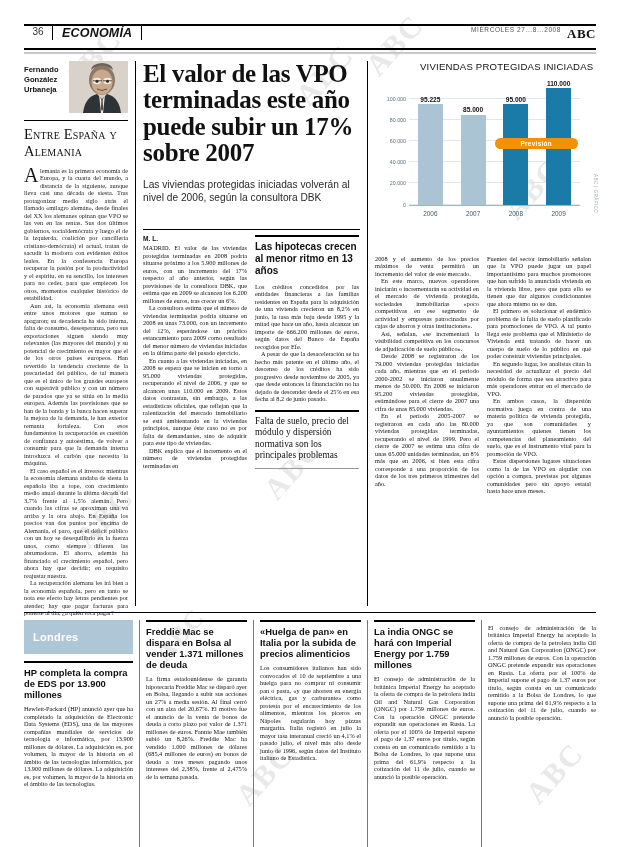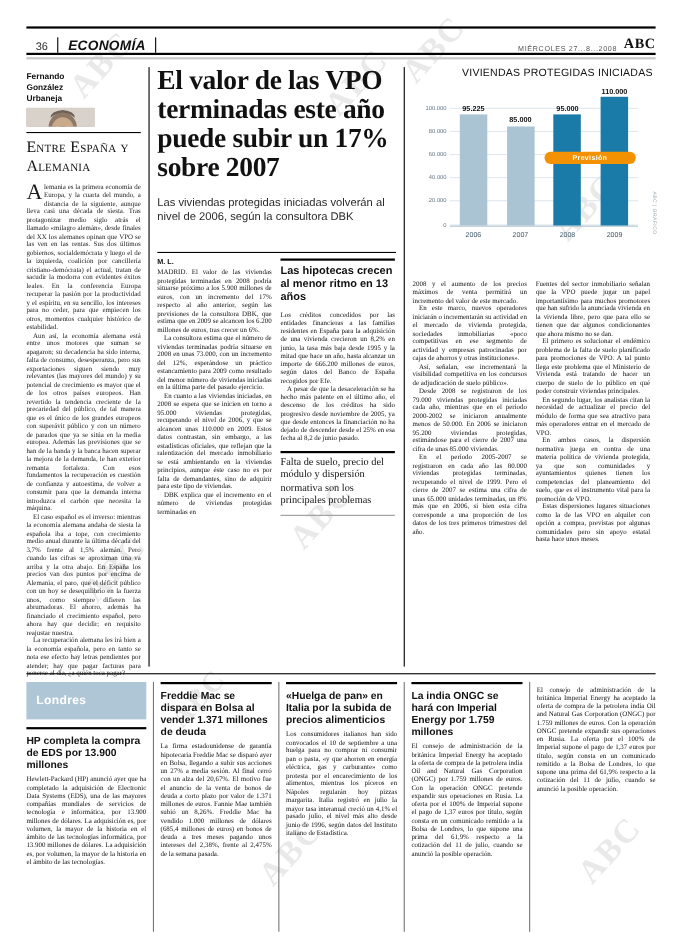--- a/index.html
+++ b/index.html
@@ -35,21 +35,21 @@
     z-index: 10;
   }
 
   
   .masthead {
     position: relative;
     height: 26px;
     border-top: 2.5px solid #000;
     border-bottom: 2.5px solid #000;
     display: flex;
-    align-items: flex-end;
+    align-items: flex-start;
   }
   .folio {
     width: 28px;
     display: flex; align-items: center; justify-content: center;
     font-family: "Liberation Sans", sans-serif;
     font-size: 10px;
     color: #333;
   }
   .section-name {
     border-left: 1.2px solid #000;
@@ -95,21 +95,20 @@
   .op-col {
     width: 112px;
     padding-right: 7px;
     border-right: 0.9px solid #000;
   }
   .op-byline-row {
     display: flex;
     align-items: flex-start;
     gap: 3px;
     height: 54px;
-    flex-direction: column;
   }
   .op-byline {
     font-family: "Liberation Sans", sans-serif;
     font-weight: bold;
     font-size: 7.6px;
     line-height: 10px;
     padding-top: 4px;
     width: 44px;
   }
   .op-photo {

